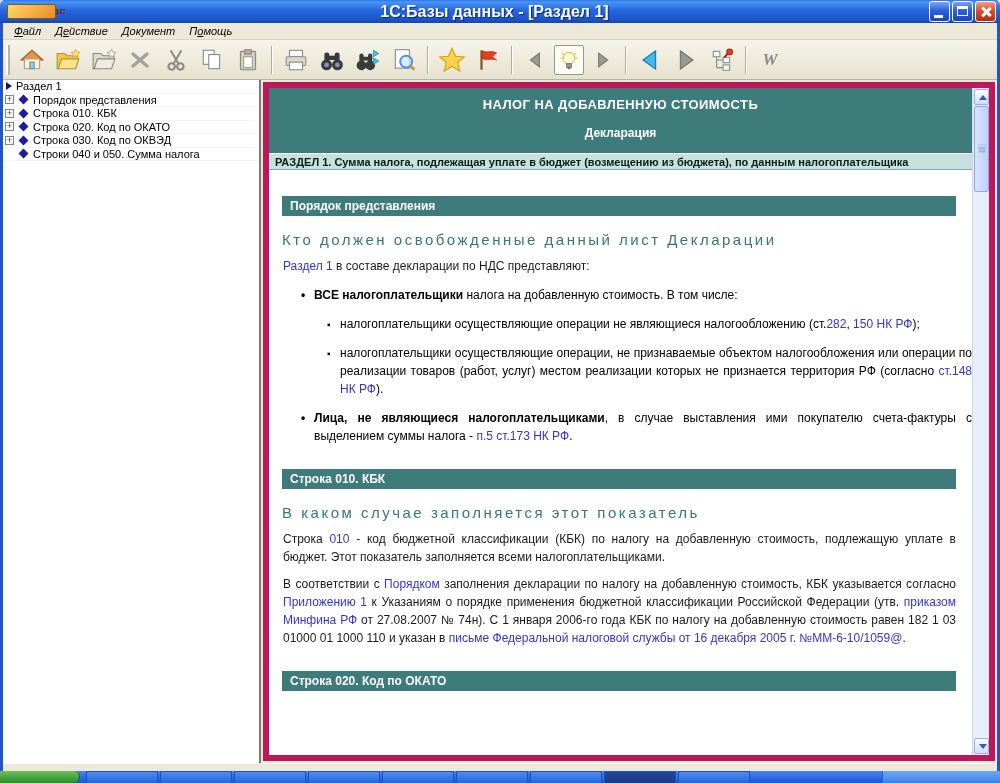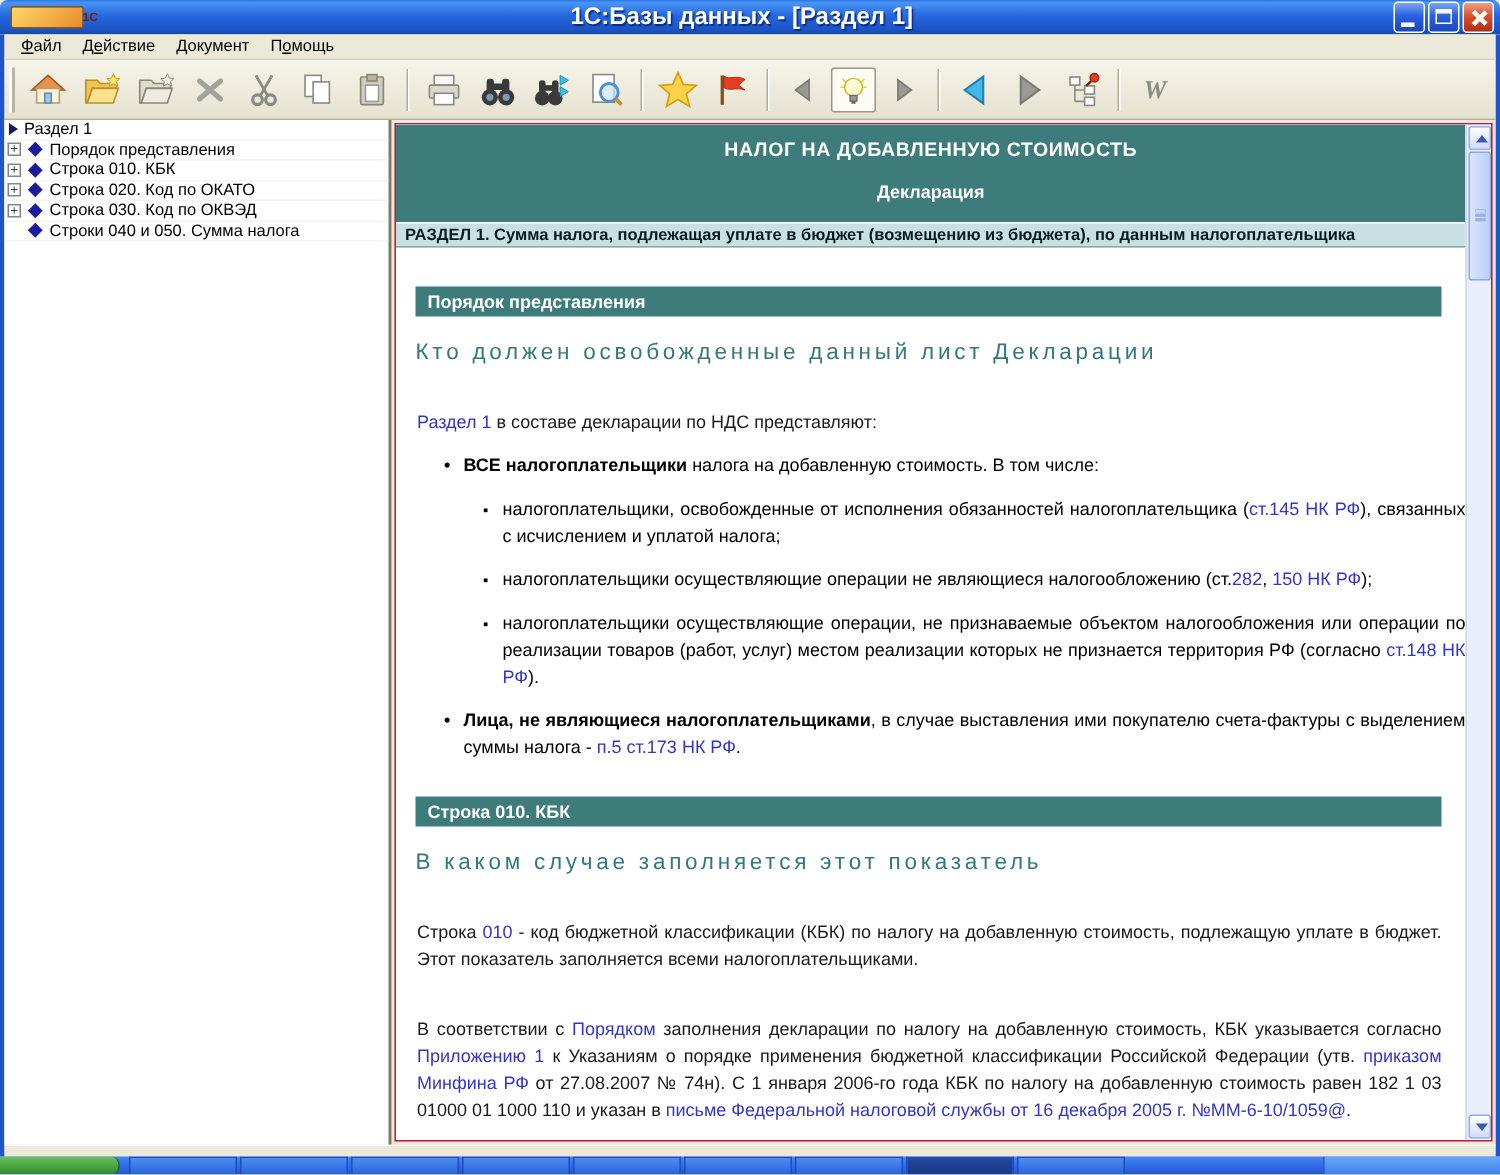--- a/index.html
+++ b/index.html
@@ -24,21 +24,21 @@
   .g-x::before,.g-x::after { content:""; position:absolute; left:9px; top:4px; width:2.5px; height:12px; background:#fff; }
   .g-x::before { transform:rotate(45deg); } .g-x::after { transform:rotate(-45deg); }
 
   
   .frame { position:absolute; left:0; top:23px; width:1000px; height:748px;
     border-left:3px solid #1e55c8; border-right:3px solid #1e55c8; background:#ece9d8; }
 
   
   .menubar { height:17px; display:flex; align-items:center; padding-left:4px; font-size:11px; color:#000;
     background:#ece9d8; border-bottom:1px solid #d8d4c0; }
-  .mitem { padding:1px 7px; cursor:default; }
+  .mitem { padding:1px 7px; cursor:default;font-style:italic; }
   .u { text-decoration:underline; }
 
   
   .toolbar { height:40px; display:flex; align-items:center; padding-left:2px;
     background:linear-gradient(to bottom,#f6f4ea,#e6e2d0); border-bottom:1px solid #b8b4a0; }
   .grip { width:4px; height:30px; border-left:2px solid #fff; border-right:2px solid #b8b4a0; margin:0 4px 0 1px; }
   .tbtn { width:36px; height:34px; display:flex; align-items:center; justify-content:center; border-radius:2px; }
   .tbtn svg { display:block; }
   .sunken { background:#fcfcf4; border:1px solid #9a968a; width:30px; height:30px; }
   .tsep { width:2px; height:28px; border-left:1px solid #b0ac98; border-right:1px solid #fff; margin:0 5px; }
@@ -51,33 +51,33 @@
   .trow { height:13.5px; display:flex; align-items:center; white-space:nowrap; border-bottom:1px solid #f4f4f0; }
   .t-arrow { width:0; height:0; border-left:6px solid #181858; border-top:4px solid transparent; border-bottom:4px solid transparent; margin:0 4px 0 3px; }
   .plus { width:9px; height:9px; min-width:9px; border:1px solid #848484; background:#fff; color:#404040;
     font-size:9px; line-height:7px; text-align:center; margin:0 3px 0 2px; }
   .plus::before { content:"+"; }
   .spacer { width:14px; min-width:14px; }
   .diamond { width:7px; height:7px; min-width:7px; background:#1c1c9e; transform:rotate(45deg); margin:0 6px 0 3px; }
 
   
   .contentpane { position:absolute; left:260px; top:2px; right:2px; bottom:2px;
-    border:1px solid #be185d; background:#fdba74; }
+    border:6px solid #be185d; background:#14532d; }
   .scrollpane { position:absolute; left:0; top:0; right:17px; bottom:0; overflow:hidden; background:#fff; }
 
   .banner { height:65px; background:#3E7C7C; text-align:center; color:#fff; }
   .banner .t1 { padding-top:9px; font-size:13px; font-weight:bold; letter-spacing:.4px; }
   .banner .t2 { padding-top:14px; font-size:12px; font-weight:bold; }
   .band { height:17px; background:#C8E0E0; border-top:1px solid #fff; border-bottom:1px solid #8aa8a8;
     font-size:11px; font-weight:bold; color:#061c1c; padding:2px 0 0 6px; white-space:nowrap; }
 
   .sec-bar { background:#3E7C7C; color:#fff; font-weight:bold; font-size:12px;
     padding:3px 8px; margin:24px 16px 0 13px; }
   .h-teal { color:#347878; font-size:15px; letter-spacing:2.5px; margin:15px 16px 0 13px; white-space:nowrap; }
-  .p { font-size:12px; color:#1a1a1a; text-align:justify; line-height:1.5; margin:29px 16px 0 14px; }
+  .p { font-size:12px; color:#1a1a1a; text-align:justify; line-height:1.5; margin:9px 16px 0 14px; }
   .bl { display:flex; margin:11px 0 0 32px; font-size:12px; line-height:1.5; }
   .bl.l2 { margin-left:58px; }
   .mark { width:13px; min-width:13px; font-weight:bold; }
   .mark.dot::before { content:"•"; }
   .mark.sq::before { content:"▪"; font-size:10px; }
   .btxt { flex:1; text-align:justify; }
   .lnk { color:#3434CC; cursor:pointer; }
   .b { font-weight:bold; }
 
   
@@ -333,24 +333,20 @@
           <div class="sec-bar" style="margin-top:26px">Порядок представления</div>
           <div class="h-teal">Кто должен освобожденные данный лист Декларации</div>
           <div class="p"><span class="lnk">Раздел 1</span><span> в составе декларации по НДС представляют:</span></div>
 
           <div class="bl">
             <span class="mark dot"></span>
             <div class="btxt"><span class="b">ВСЕ налогоплательщики</span><span> налога на добавленную стоимость. В том числе:</span></div>
           </div>
           <div class="bl l2">
             <span class="mark sq"></span>
-            <div class="btxt"><span>налогоплательщики, освобожденные от исполнения обязанностей налогоплательщика (</span><span class="lnk">ст.145 НК РФ</span><span>), связанных с исчислением и уплатой налога;</span></div>
-          </div>
-          <div class="bl l2">
-            <span class="mark sq"></span>
             <div class="btxt"><span>налогоплательщики осуществляющие операции не являющиеся налогообложению (ст.</span><span class="lnk">282</span><span>, </span><span class="lnk">150 НК РФ</span><span>);</span></div>
           </div>
           <div class="bl l2">
             <span class="mark sq"></span>
             <div class="btxt"><span>налогоплательщики осуществляющие операции, не признаваемые объектом налогообложения или операции по реализации товаров (работ, услуг) местом реализации которых не признается территория РФ (согласно </span><span class="lnk">ст.148 НК РФ</span><span>).</span></div>
           </div>
           <div class="bl">
             <span class="mark dot"></span>
             <div class="btxt"><span class="b">Лица, не являющиеся налогоплательщиками</span><span>, в случае выставления ими покупателю счета-фактуры с выделением суммы налога - </span><span class="lnk">п.5 ст.173 НК РФ</span><span>.</span></div>
           </div>

